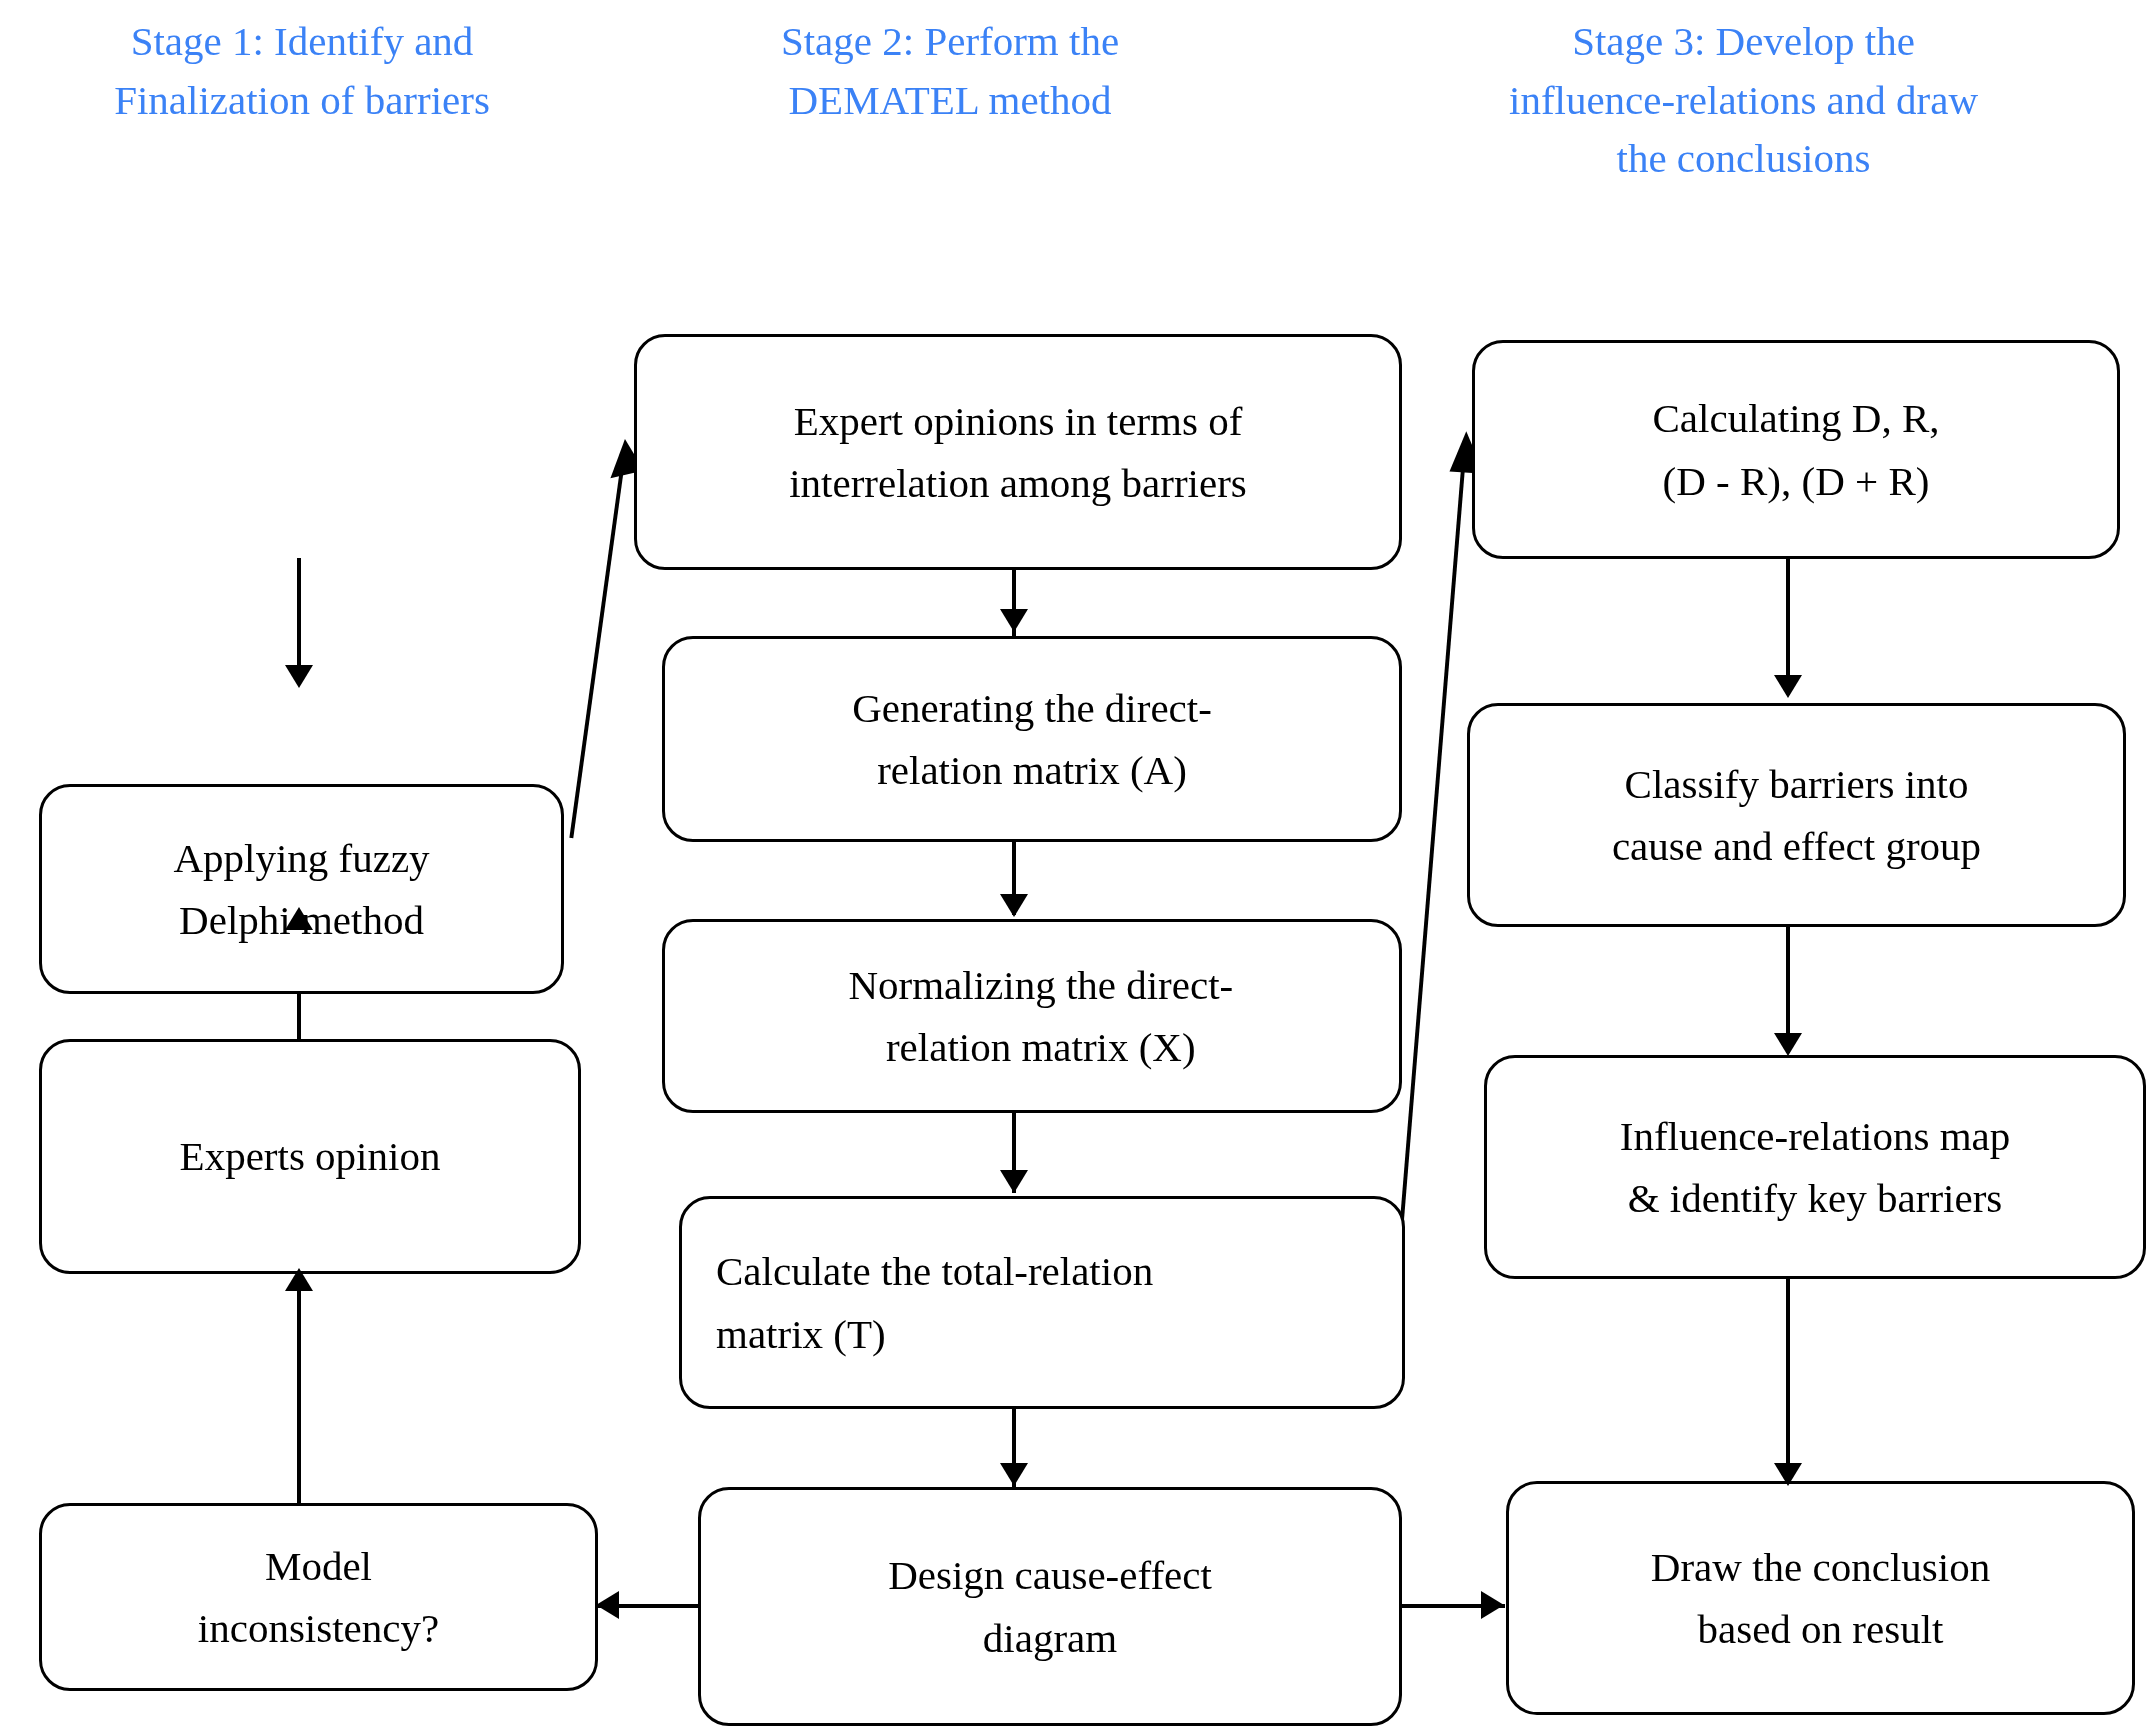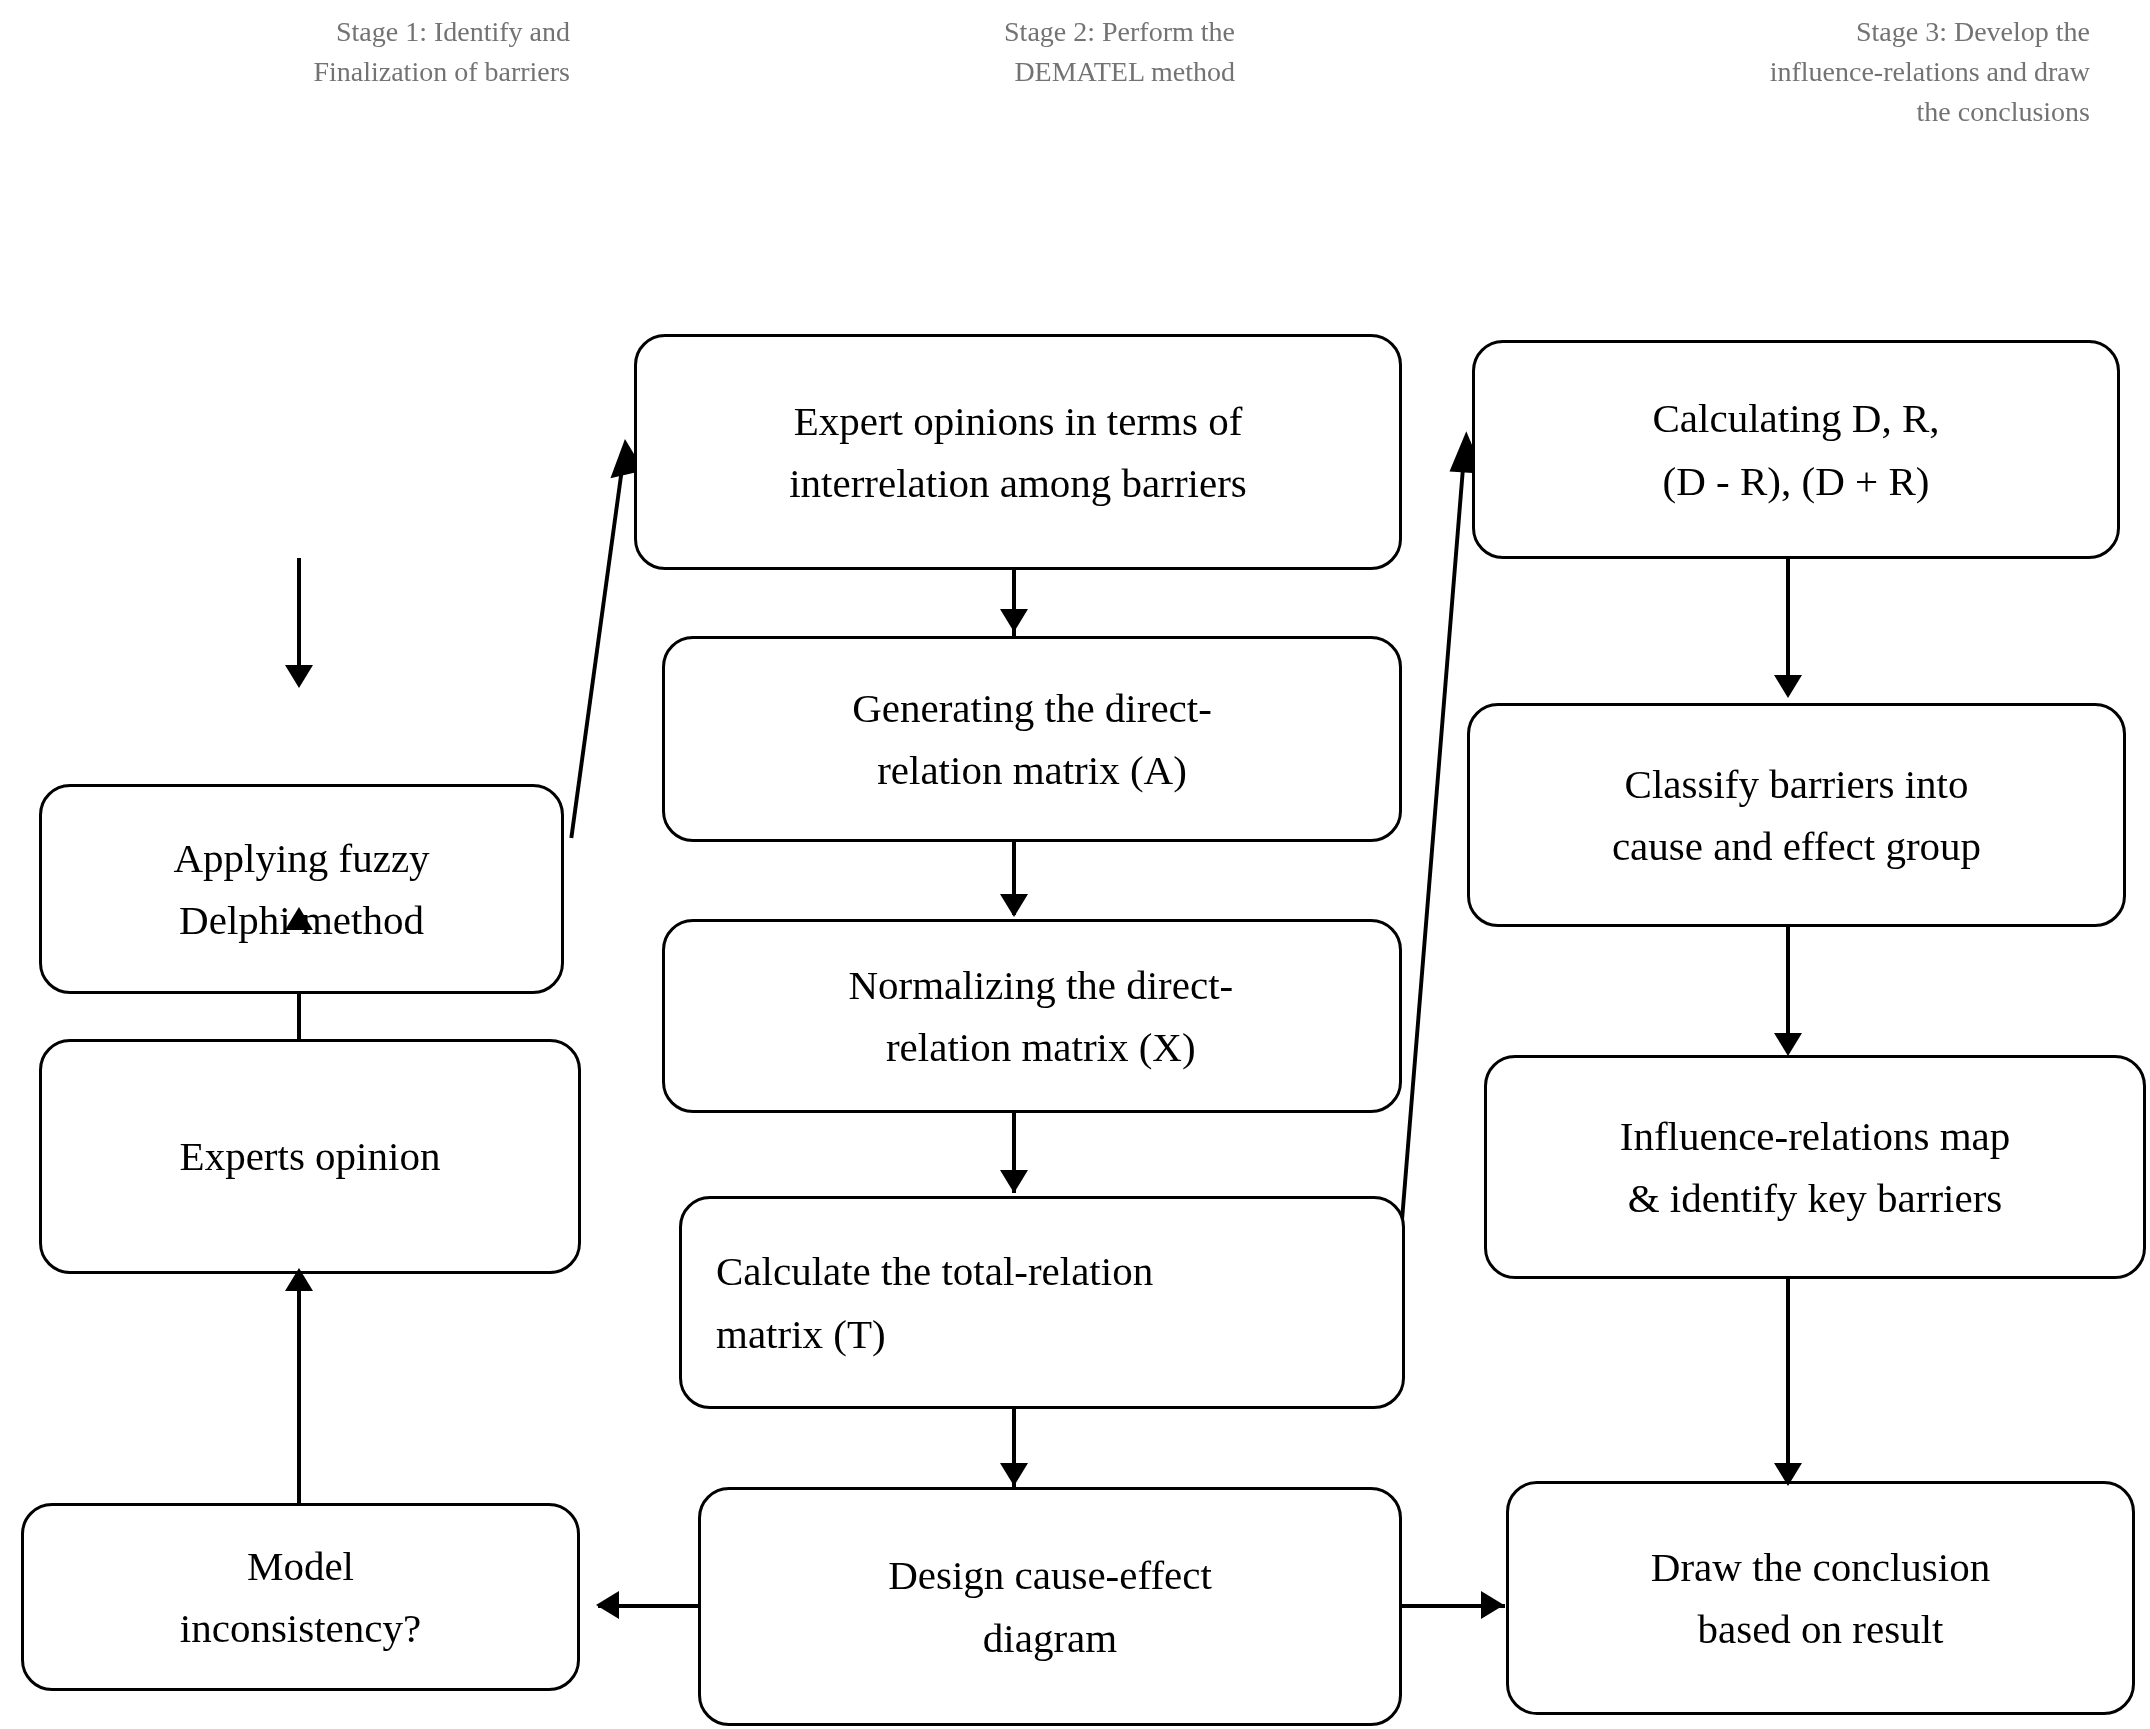--- a/index.html
+++ b/index.html
@@ -13,24 +13,24 @@
     height: 1729px;
     background: #ffffff;
     font-family: "Liberation Serif", "DejaVu Serif", serif;
     color: #000000;
     overflow: hidden;
   }
 
   
   .stage-head {
     position: absolute;
-    text-align: right;
-    font-size: 28px;
+    text-align: center;
+    font-size: 41px;
     line-height: 1.42;
-    color: #737373;
+    color: #3b82f6;
     white-space: pre-line;
   }
   #stage1-head { left: 34px;   top: 12.3px;  width: 536px; }
   #stage2-head { left: 665px; top: 12.3px;  width: 570px; }
   #stage3-head { left: 1397px; top: 12.3px;  width: 693px; }
 
   
   .box {
     position: absolute;
     box-sizing: border-box;
@@ -153,21 +153,21 @@
 
   <div class="box" id="box-fuzzy-delphi" style="left:39px; top:743px; width:525px; height:210px;margin-top:41px;">
     <span class="txt">Applying fuzzy
 Delphi method</span>
   </div>
 
   <div class="box" id="box-experts-opinion" style="left:39px; top:1039px; width:542px; height:235px;">
     <span class="txt">Experts opinion</span>
   </div>
 
-  <div class="box" id="box-model-inconsistency" style="left:21px; top:1503px; width:559px; height:188px;justify-content:flex-end;">
+  <div class="box" id="box-model-inconsistency" style="left:39px; top:1503px; width:559px; height:188px;justify-content:flex-end;">
     <span class="txt">Model
 inconsistency?</span>
   </div>
 
   <div class="box" id="box-expert-opinions-interrelation" style="left:634px; top:334px; width:768px; height:236px;">
     <span class="txt">Expert opinions in terms of
 interrelation among barriers</span>
   </div>
 
   <div class="box" id="box-generating-direct-relation" style="left:662px; top:636px; width:740px; height:206px;">

